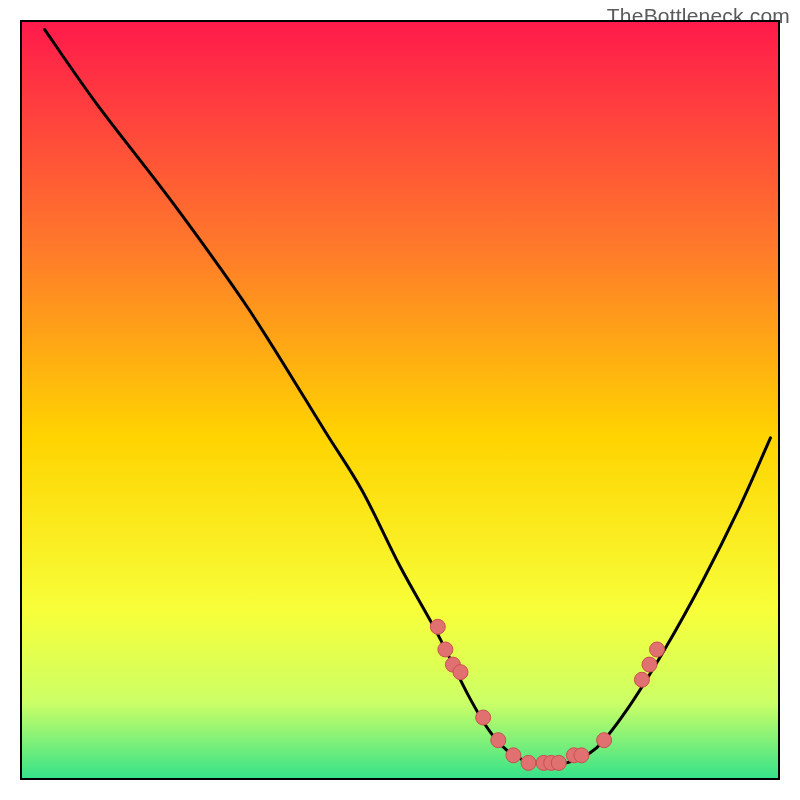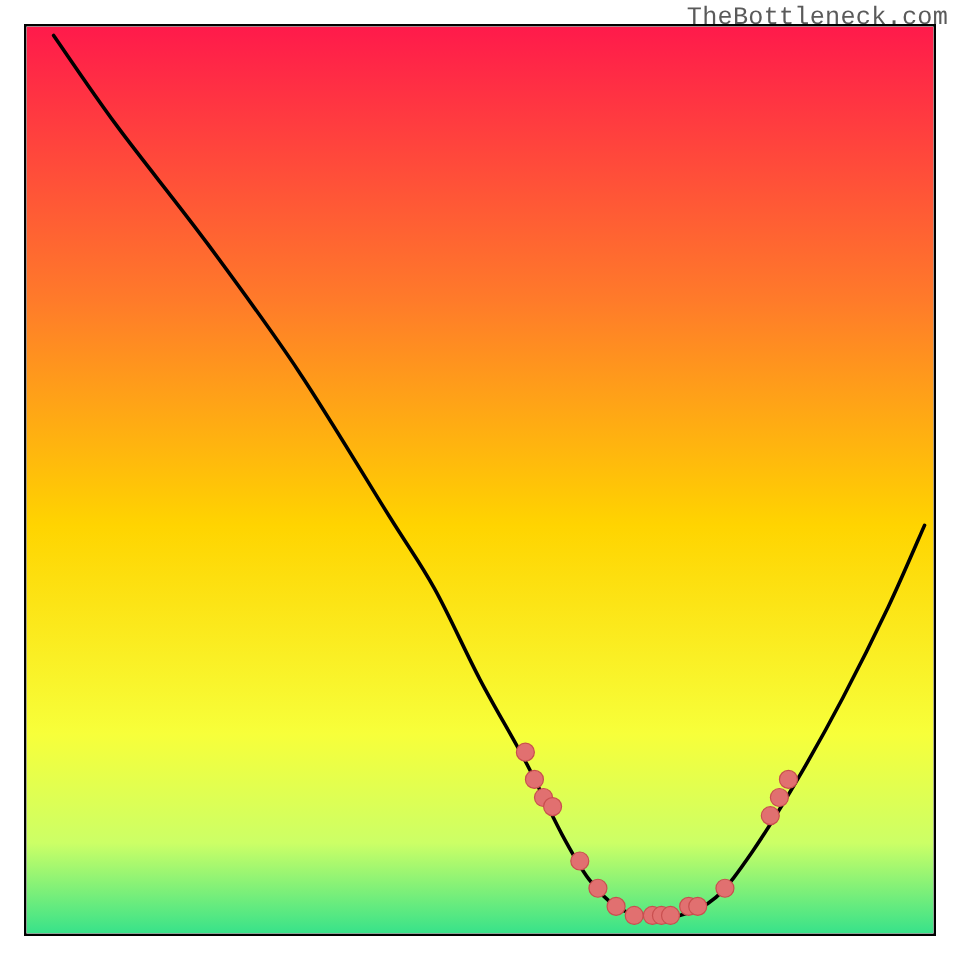--- a/index.html
+++ b/index.html
@@ -8,21 +8,20 @@
     width: 800px;
     height: 800px;
     overflow: hidden;
     font-family: Arial, Helvetica, sans-serif;
   }
   .stage {
     position: relative;
     width: 800px;
     height: 800px;
     background: #ffffff;
-    font-family: Liberation Mono, monospace;
   }
   .watermark {
     position: absolute;
     top: 4px;
     right: 10px;
     color: #5a5a5a;
     font-size: 21px;
     font-weight: 400;
     letter-spacing: 0.2px;
     user-select: none;

